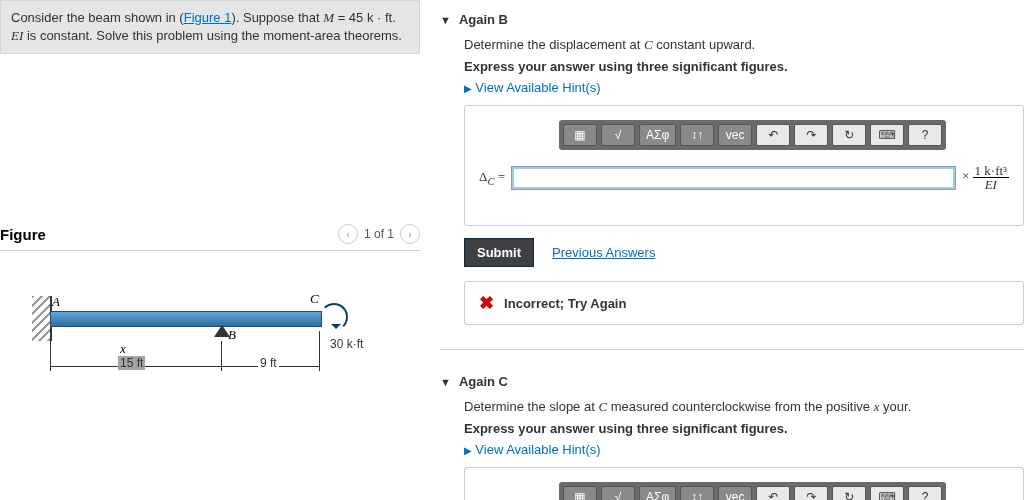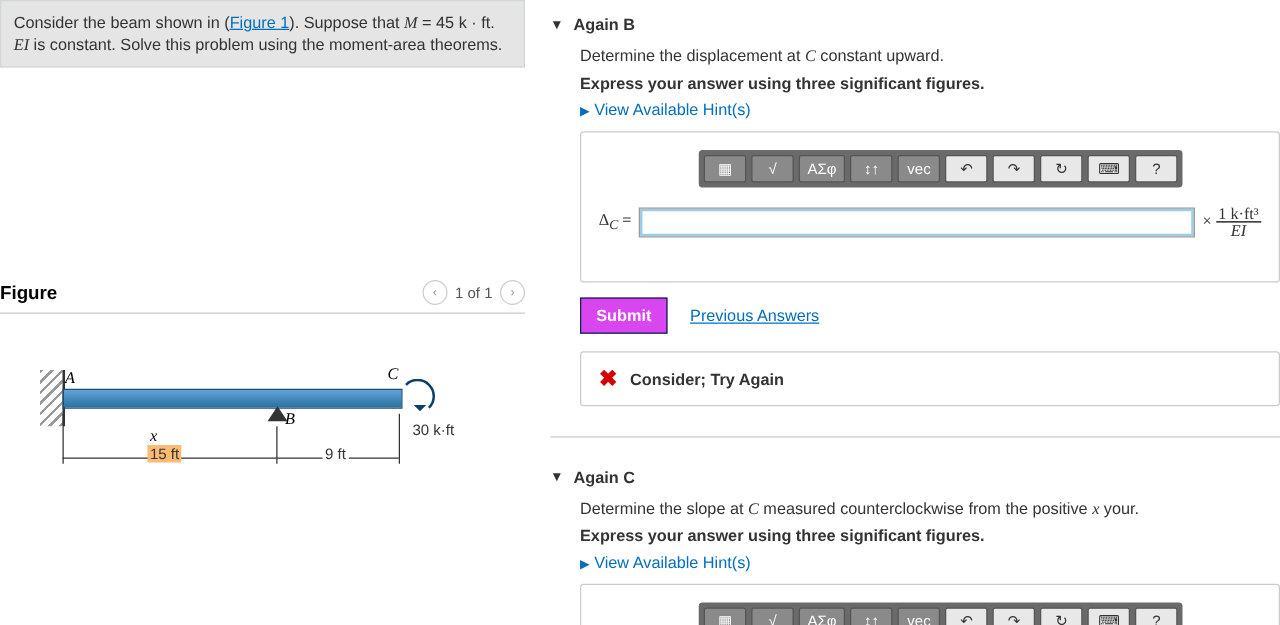--- a/index.html
+++ b/index.html
@@ -86,21 +86,21 @@
   .input-line {
     flex:1; border:1px solid #999; height:22px; background:#fff;
     box-shadow: inset 0 0 0 2px #9bcde7;
   }
   .unit { font-family:"Times New Roman",serif; font-size:13px;}
   .frac { display:inline-block; text-align:center; vertical-align:middle; line-height:1;}
   .frac .top { display:block; border-bottom:1px solid #000; padding:0 2px;}
   .frac .bot { display:block; padding:0 2px;}
 
   .submit-row { display:flex; align-items:center; gap:18px; margin-top:12px;}
-  .submit-btn { background:#d946ef; color:#fff; border:1px solid #062a4c; padding:6px 12px; font-weight:bold; font-size:13px;}
+  .submit-btn { background:#404040; color:#fff; border:1px solid #062a4c; padding:6px 12px; font-weight:bold; font-size:13px;}
 
   .feedback {
     border:1px solid #ccc; border-radius:3px; margin-top:14px; padding:10px 14px;
     width: 530px; display:flex; align-items:center; gap:10px; font-weight:bold;
   }
   .x-icon { color:#d40000; font-size:18px; font-weight:bold;}
   .divider { border:none; border-top:1px solid #ccc; margin:24px 0;}
 </style>
 </head>
 <body>
@@ -132,21 +132,21 @@
         <span class="lbl" style="left:300px; top:0px;">C</span>
         <span class="lbl" style="left:218px; top:36px;">B</span>
         <span class="lbl" style="left:110px; top:50px;">x</span>
         <span class="dim-text" style="left:320px; top:46px;">30 k·ft</span>
 
         <div class="dim-tick" style="left:40px; top:40px; height:40px;"></div>
         <div class="dim-tick" style="left:211px; top:50px; height:30px;"></div>
         <div class="dim-tick" style="left:309px; top:40px; height:40px;"></div>
         <div class="dim-line" style="left:40px; top:75px; width:171px;"></div>
         <div class="dim-line" style="left:211px; top:75px; width:98px;"></div>
-        <span class="dim-text" style="left:108px; top:65px; background:#fdba74; padding:0 2px;">15 ft</span>
+        <span class="dim-text" style="left:108px; top:65px; background:#a3a3a3; padding:0 2px;">15 ft</span>
         <span class="dim-text" style="left:248px; top:65px; background:#fff; padding:0 2px;">9 ft</span>
       </div>
     </div>
   </div>
 
   <div class="right-col">
     <div class="part-hdr">
       <span class="caret">▼</span>
       <span>Again B</span>
     </div>
@@ -180,21 +180,21 @@
         </div>
       </div>
 
       <div class="submit-row">
         <button class="submit-btn">Submit</button>
         <a href="#" class="link" style="text-decoration:underline;">Previous Answers</a>
       </div>
 
       <div class="feedback">
         <span class="x-icon">✖</span>
-        <span>Consider; Try Again</span>
+        <span>Incorrect; Try Again</span>
       </div>
     </div>
 
     <hr class="divider">
 
     <div class="part-hdr">
       <span class="caret">▼</span>
       <span>Again C</span>
     </div>
     <div class="part-body">

